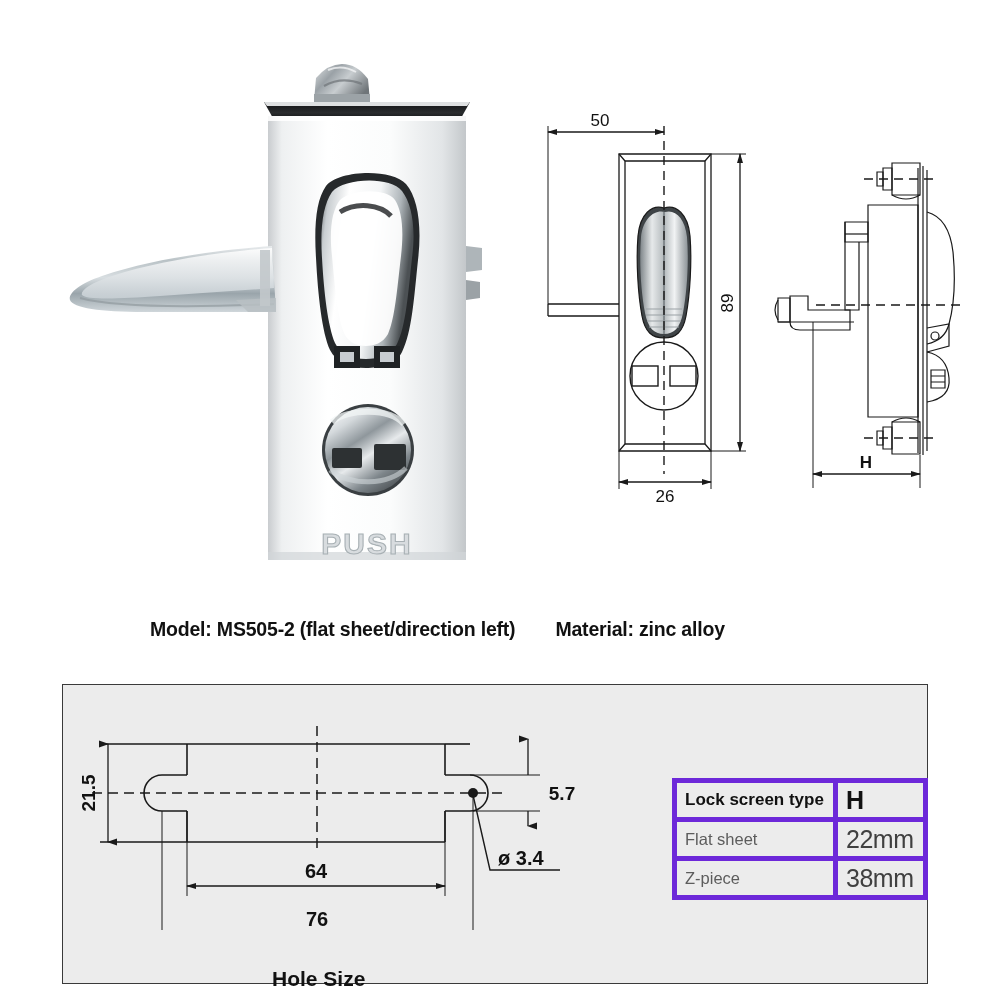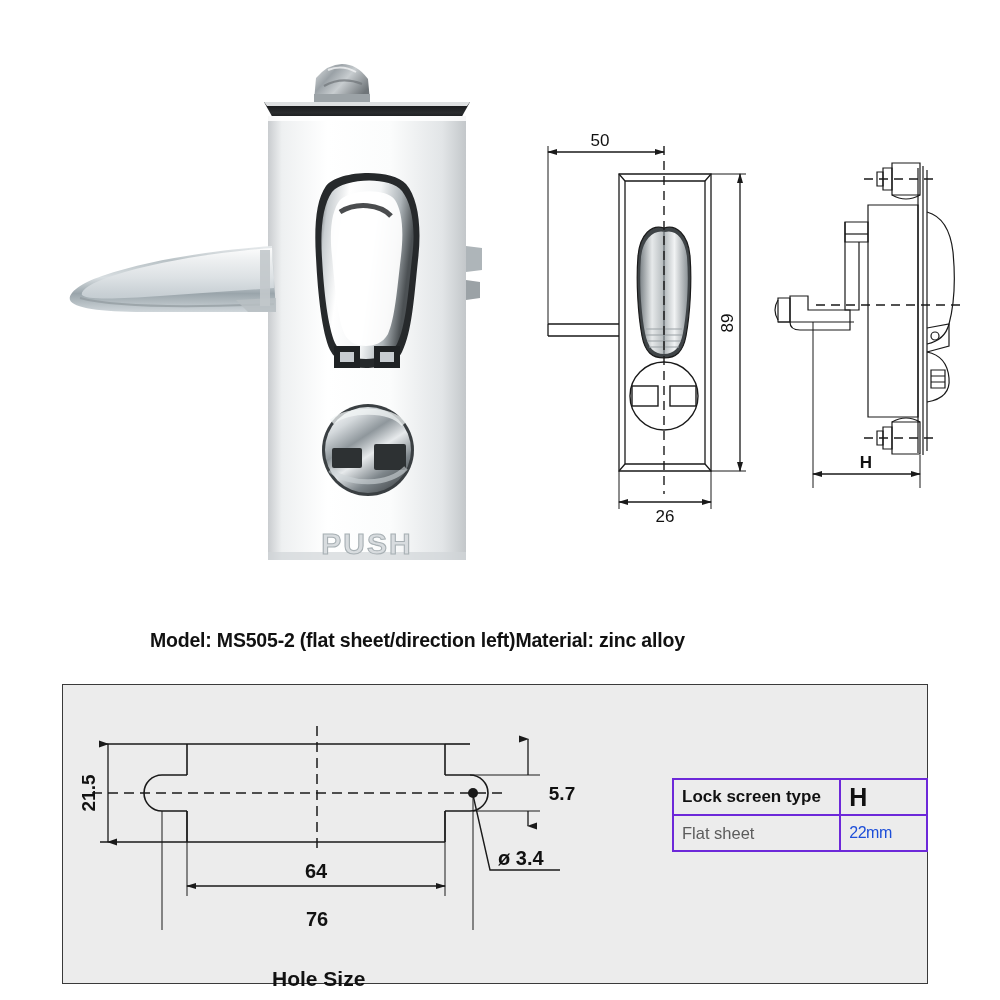--- a/index.html
+++ b/index.html
@@ -32,21 +32,22 @@
   }
 
   
   #caption-row {
     position: absolute;
     left: 150px;
     top: 618px;
     width: 760px;
     height: 34px;
     display: flex;
-    align-items: flex-end;
+    align-items: flex-start;
+    gap: 40px;
   }
   #caption-row .cap {
     font-size: 19.5px;
     font-weight: bold;
     color: #111111;
     white-space: nowrap;
     letter-spacing: -0.2px;
   }
 
   
@@ -64,21 +65,21 @@
   
   #spec-table {
     position: absolute;
     left: 672px;
     top: 778px;
     width: 256px;
     border-collapse: collapse;
     background: #ececec;
   }
   #spec-table td {
-    border: 2px solid #6d28d9;
+    border: 5px solid #6d28d9;
     padding: 2px 8px;
     background: #ececec;
     height: 30px;
     vertical-align: middle;
   }
   #spec-table td.c-left  { width: 160px; }
   #spec-table td.c-right { width: 96px; }
   .th-left {
     font-size: 17px;
     font-weight: bold;
@@ -90,22 +91,22 @@
     font-weight: bold;
     color: #111111;
   }
   .td-left {
     font-size: 16.5px;
     color: #5c5c5c;
     white-space: nowrap;
     text-align: right;
   }
   .td-right {
-    font-size: 16px;
-    color: #1d4ed8;
+    font-size: 25px;
+    color: #404040;
     font-weight: normal;
     white-space: nowrap;
     letter-spacing: -0.5px;
   }
 
   
   #hole-size-label {
     position: absolute;
     left: 272px;
     top: 925px;
@@ -238,21 +239,21 @@
         <path d="M292,372 C308,358 350,358 364,374" fill="none" stroke="#f2f5f6" stroke-width="6" opacity="0.75"></path>
         <rect x="292" y="398" width="30" height="20" rx="2" fill="#2d3133"></rect>
         <rect x="334" y="394" width="32" height="26" rx="2" fill="#2d3133"></rect>
         <path d="M290,420 C310,436 348,436 366,418" fill="none" stroke="#cfd5d8" stroke-width="5" opacity="0.6"></path>
       </g>
 
       <text x="327" y="504" text-anchor="middle" font-size="30" font-weight="bold" letter-spacing="2" fill="#d8dcdf" stroke="#a8b0b4" stroke-width="1.1">PUSH</text>
     </svg>
   </div>
 
-  <div style="position:absolute; left:520px; top:124px; width:250px; height:400px;">
+  <div style="position:absolute; left:520px; top:104px; width:250px; height:400px;">
     <svg width="250" height="400" viewBox="0 0 250 400">
       <defs>
         <linearGradient id="knobFrontGrad" x1="0" y1="0" x2="1" y2="0">
           <stop offset="0" stop-color="#7f868a"></stop>
           <stop offset="0.25" stop-color="#e6e9ea"></stop>
           <stop offset="0.5" stop-color="#b4babd"></stop>
           <stop offset="0.72" stop-color="#f1f3f4"></stop>
           <stop offset="1" stop-color="#8d9498"></stop>
         </linearGradient>
         <marker id="arrL" markerWidth="10" markerHeight="8" refX="1" refY="4" orient="auto" markerUnits="userSpaceOnUse">
@@ -475,16 +476,24 @@
         </td>
       </tr>
       <tr>
         <td class="c-left">
           <span class="td-left">Flat sheet</span>
         </td>
         <td class="c-right">
           <span class="td-right">22mm</span>
         </td>
       </tr>
+      <tr>
+        <td class="c-left">
+          <span class="td-left">Z-piece</span>
+        </td>
+        <td class="c-right">
+          <span class="td-right">38mm</span>
+        </td>
+      </tr>
     </tbody>
   </table>
 
 </div>
 
 </body></html>

